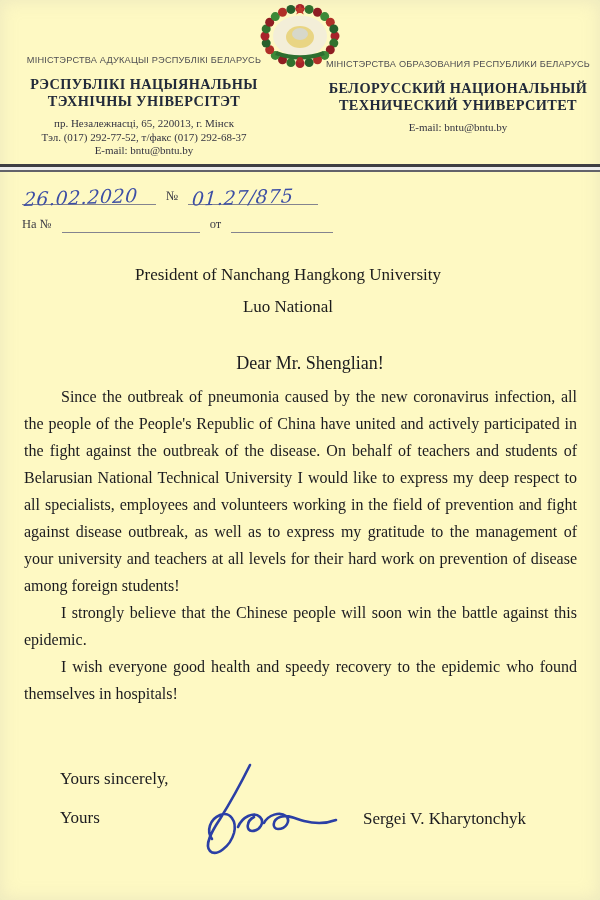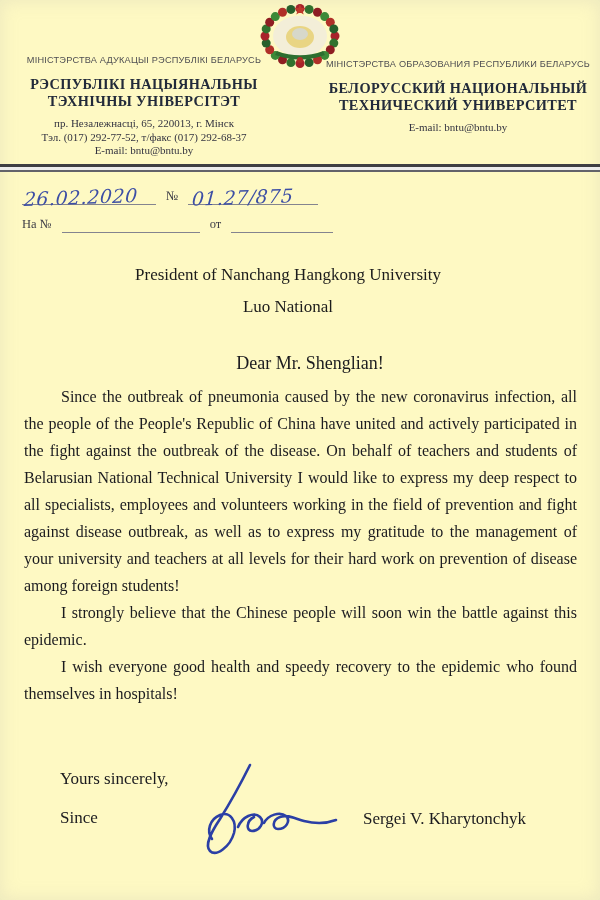--- a/index.html
+++ b/index.html
@@ -136,21 +136,21 @@
   <div class="salutation">Dear Mr. Shenglian!</div>
 
   <section class="body-text">
     <p>Since the outbreak of pneumonia caused by the new coronavirus infection, all the people of the People's Republic of China have united and actively participated in the fight against the outbreak of the disease. On behalf of teachers and students of Belarusian National Technical University I would like to express my deep respect to all specialists, employees and volunteers working in the field of prevention and fight against disease outbreak, as well as to express my gratitude to the management of your university and teachers at all levels for their hard work on prevention of disease among foreign students!</p>
     <p>I strongly believe that the Chinese people will soon win the battle against this epidemic.</p>
     <p>I wish everyone good health and speedy recovery to the epidemic who found themselves in hospitals!</p>
   </section>
 
   <section class="sig">
     <div class="closing">Yours sincerely,</div>
-    <span class="rector">Since</span>
+    <span class="rector">Yours</span>
     <svg class="signature" viewBox="0 0 160 100" aria-hidden="true">
       <path d="M70,6 C62,22 50,44 40,60 C32,72 24,86 30,92 C36,98 50,88 54,74 C57,62 50,52 40,56 C30,60 26,72 32,80"></path>
       <path d="M58,68 C62,58 74,52 80,58 C85,63 80,72 72,72 C66,72 66,62 74,58"></path>
       <path d="M84,64 C88,56 100,52 106,57 C111,62 106,70 98,70 C92,70 92,61 100,58 C108,55 116,60 124,62 C136,65 148,64 156,61"></path>
     </svg>
     <span class="sig-name">Sergei V. Kharytonchyk</span>
   </section>
 
 </div>
 

